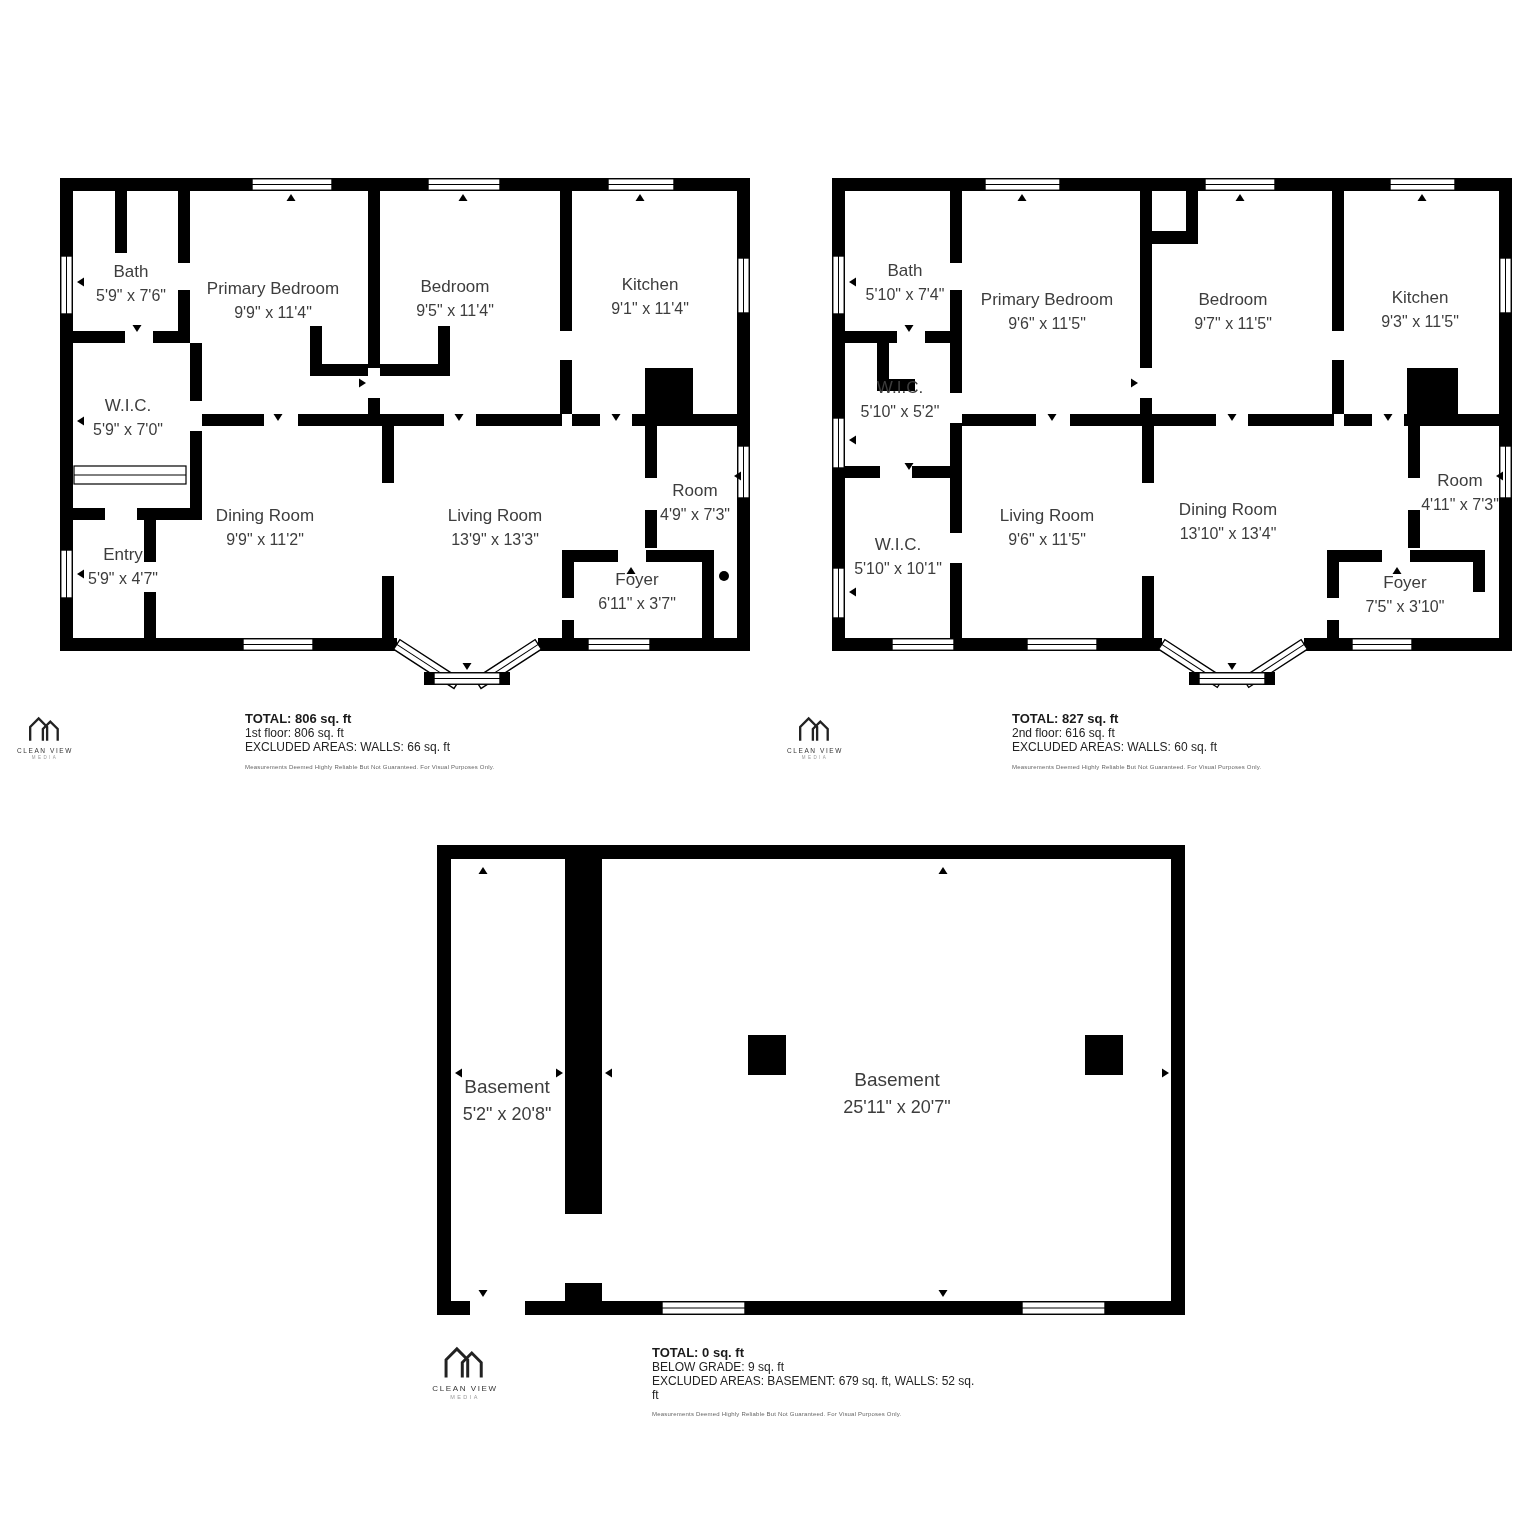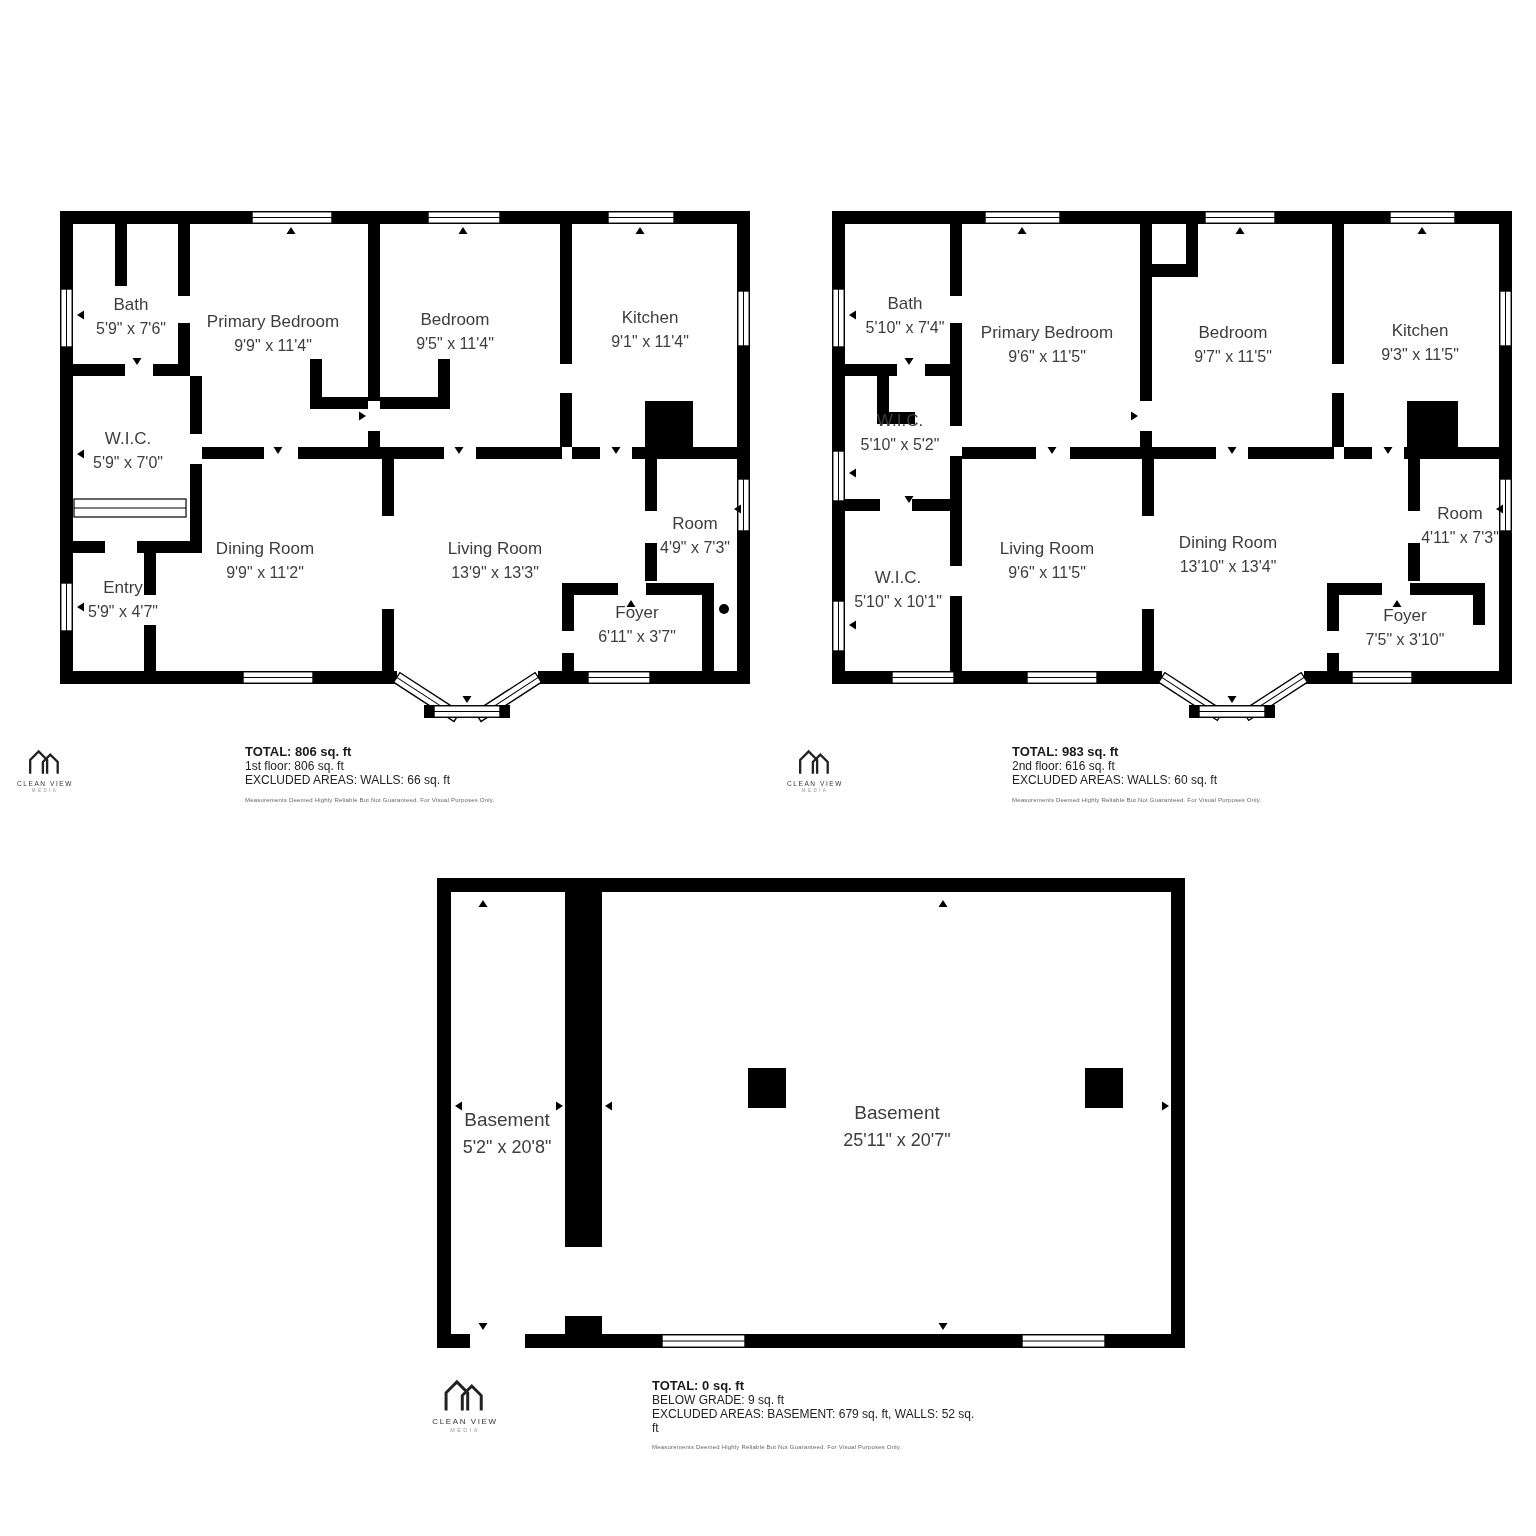--- a/index.html
+++ b/index.html
@@ -1,17 +1,17 @@
 <!DOCTYPE html>
 <html><head>
 <meta charset="utf-8">
 <style>
   html,body{margin:0;padding:0;background:#fff;}
   .page{position:relative;width:1536px;height:1452px;background:#ffffff;overflow:hidden;
-        font-family:"Liberation Sans",sans-serif;margin-top:33px;}
+        font-family:"Liberation Sans",sans-serif;}
   svg.plan{position:absolute;overflow:visible;}
   .wall{fill:#000;}
   .win{fill:#fff;stroke:#000;stroke-width:1.4;}
   .winl{stroke:#000;stroke-width:1;}
   .stairs{fill:#fff;stroke:#000;stroke-width:1.2;}
   .arr{fill:#000;}
   .dot{fill:#000;}
   .room-name{font-family:"Liberation Sans",sans-serif;font-size:17px;fill:#3d3d3d;text-anchor:middle;}
   .room-dims{font-family:"Liberation Sans",sans-serif;font-size:16px;fill:#3d3d3d;text-anchor:middle;}
   .b-name{font-size:19px;}
@@ -317,21 +317,21 @@
   </svg>
 
   <div class="summary" style="left:245px;top:712px;">
     <div class="sum-total">TOTAL: 806 sq. ft</div>
     <div class="sum-line">1st floor: 806 sq. ft</div>
     <div class="sum-line">EXCLUDED AREAS: WALLS: 66 sq. ft</div>
     <div class="sum-disclaimer">Measurements Deemed Highly Reliable But Not Guaranteed. For Visual Purposes Only.</div>
   </div>
 
   <div class="summary" style="left:1012px;top:712px;">
-    <div class="sum-total">TOTAL: 983 sq. ft</div>
+    <div class="sum-total">TOTAL: 827 sq. ft</div>
     <div class="sum-line">2nd floor: 616 sq. ft</div>
     <div class="sum-line">EXCLUDED AREAS: WALLS: 60 sq. ft</div>
     <div class="sum-disclaimer">Measurements Deemed Highly Reliable But Not Guaranteed. For Visual Purposes Only.</div>
   </div>
 
   <div class="summary" style="left:652px;top:1346px;">
     <div class="sum-total">TOTAL: 0 sq. ft</div>
     <div class="sum-line">BELOW GRADE: 9 sq. ft</div>
     <div class="sum-line">EXCLUDED AREAS: BASEMENT: 679 sq. ft, WALLS: 52 sq. ft</div>
     <div class="sum-disclaimer">Measurements Deemed Highly Reliable But Not Guaranteed. For Visual Purposes Only.</div>

